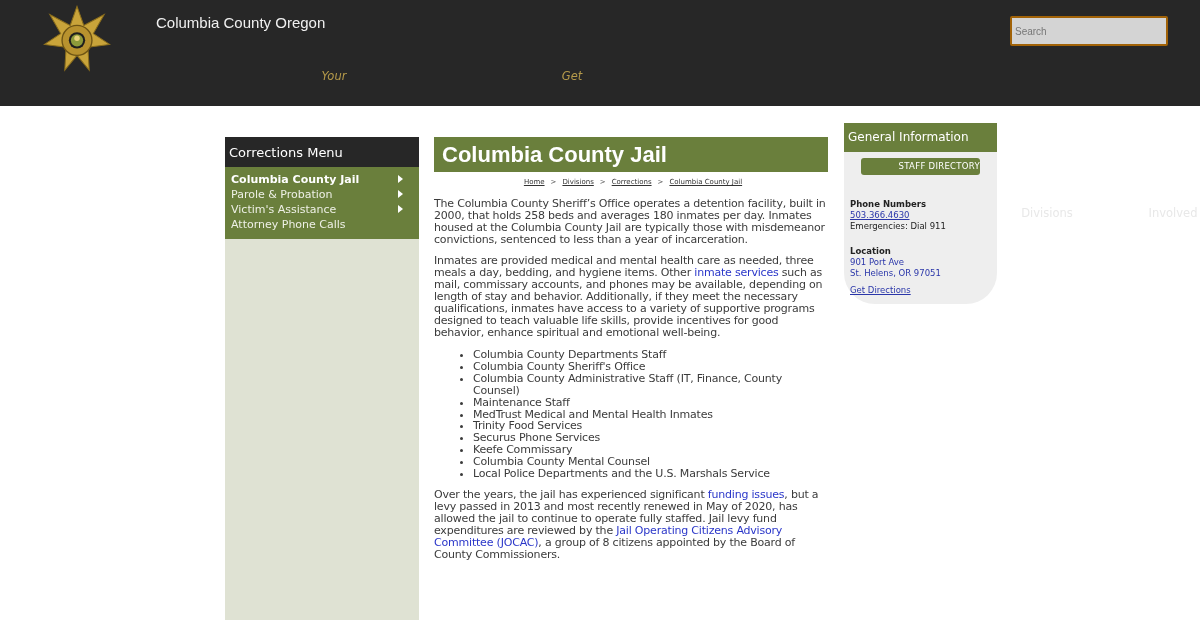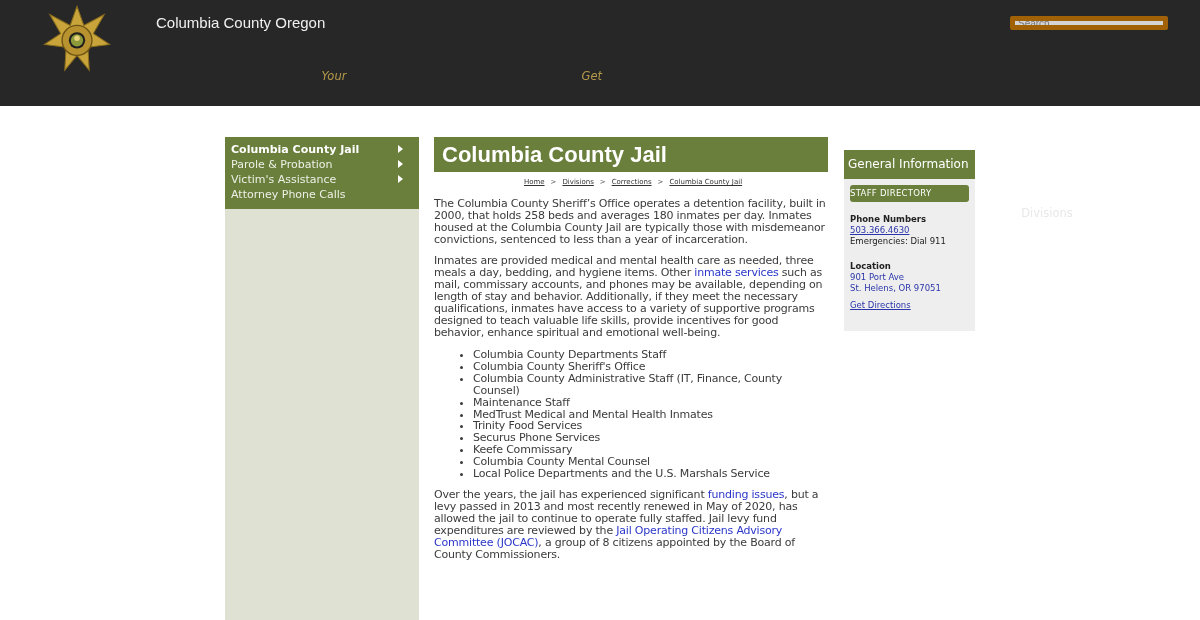--- a/index.html
+++ b/index.html
@@ -5,21 +5,21 @@
     * { box-sizing: border-box; margin: 0; padding: 0; }
     html, body { width: 1200px; height: 620px; overflow: hidden; background: #ffffff; }
     body { font-family: "DejaVu Sans", sans-serif; color: #333; position: relative; }
 
     
     .header { position: absolute; left: 0; top: 0; width: 1200px; height: 106px; background: #272727; }
     .badge { position: absolute; left: 43px; top: 5px; width: 68px; height: 68px; }
     .brand-sub { position: absolute; left: 156px; top: 14px; color: #f0f0f0; font-family: "Liberation Sans", sans-serif; font-size: 15px; }
     .brand-main { position: absolute; left: 126px; top: 22px; color: #6a8b3a; font-family: "Liberation Sans", sans-serif; font-weight: bold; font-size: 30px; letter-spacing: 1px; }
     .brand-main .big { font-size: 40px; }
-    .search { position: absolute; left: 1010px; top: 16px; width: 158px; height: 14px; background: #d4d4d4; border: 5px solid #a16207; border-radius: 2px; font-size: 10px; color: #666; padding: 0 3px; font-family: "Liberation Sans", sans-serif; outline: none; }
+    .search { position: absolute; left: 1010px; top: 16px; width: 158px; height: 30px; background: #d4d4d4; border: 2px solid #a16207; border-radius: 2px; font-size: 10px; color: #666; padding: 0 3px; font-family: "Liberation Sans", sans-serif; outline: none; }
     .search::placeholder { color: #777; }
 
     .nav { position: absolute; top: 70px; left: 12px; width: 1200px; height: 36px; }
     .nav-item { position: absolute; top: 0; text-align: center; font-family: "DejaVu Sans", sans-serif; color: #e8e8e8; font-size: 11.5px; cursor: pointer; line-height: 13px; }
     .nav-item .pre { display: block; color: #b59a4a; font-style: italic; font-size: 11.5px; height: 13px; }
     .nav-item .main { display: block; }
 
     
     .sidebar { position: absolute; left: 225px; top: 137px; width: 194px; height: 483px; background: #dfe2d3; }
     .sidebar-title { height: 30px; background: #272727; color: #fff; font-size: 13px; padding: 8px 4px; }
@@ -34,24 +34,24 @@
     .breadcrumb { margin-top: 6px; height: 14px; font-size: 7px; color: #444; padding-left: 4px; text-align: center; }
     .breadcrumb a { color: #333; text-decoration: underline; cursor: pointer; }
     .breadcrumb .sep { margin: 0 6px; color: #555; }
     .content { margin-top: 6px; font-size: 11px; line-height: 12px; color: #3b3b3b; letter-spacing: -0.2px; }
     .content p { margin-bottom: 9px; }
     .content a { color: #2a36c9; cursor: pointer; }
     .content ul { margin: 10px 0 9px 39px; list-style: disc; }
     .content ul li { line-height: 11.9px; }
 
     
-    .info { position: absolute; left: 844px; top: 150px; width: 131px; height: 181px; background: #eeeeee; }
+    .info { position: absolute; left: 844px; top: 123px; width: 153px; height: 181px; background: #eeeeee; border-radius: 31px; }
     .info-title { background: #6a7f3c; color: #fff; font-size: 12px; height: 29px; padding: 7px 4px; font-family: "DejaVu Sans", sans-serif; }
-    .staff-btn { display: block; margin: 6px auto 0 auto; width: 119px; height: 17px; background: #6a7f3c; color: #fff; border-radius: 3px; font-size: 8.5px; text-align: left; line-height: 17px; cursor: pointer; letter-spacing: 0.3px; }
-    .info-body { padding: 12px 16px 0 6px; font-size: 8.5px; line-height: 11px; color: #222; font-family: "DejaVu Sans", sans-serif; }
+    .staff-btn { display: block; margin: 6px auto 0 auto; width: 119px; height: 17px; background: #6a7f3c; color: #fff; border-radius: 3px; font-size: 8.5px; text-align: right; line-height: 17px; cursor: pointer; letter-spacing: 0.3px; }
+    .info-body { padding: 12px 16px 0 6px; font-size: 8.5px; line-height: 11px; color: #222; font-family: "DejaVu Sans", sans-serif; margin-top: 12px; }
     .info-body .label { font-weight: bold; }
     .info-body a { color: #2a36a9; text-decoration: underline; cursor: pointer; }
     .info-body .addr { color: #2a36a9; }
     .info-body .block { margin-bottom: 14px; }
   </style>
 </head>
 <body>
 
 <div class="header">
   <svg class="badge" viewBox="0 0 100 100">
@@ -66,40 +66,41 @@
 
   <div class="nav">
     <div class="nav-item" style="left:282px;width:80px;">
       <span class="pre">Your</span>
       <span class="main">Sheriff's Office</span>
     </div>
     <div class="nav-item" style="left:404px;width:60px;">
       <span class="pre"></span>
       <span class="main">Divisions</span>
     </div>
-    <div class="nav-item" style="left:530px;width:60px;text-align:right;">
+    <div class="nav-item" style="left:530px;width:60px;">
       <span class="pre">Get</span>
       <span class="main">Involved</span>
     </div>
     <div class="nav-item" style="left:658px;width:76px;">
       <span class="pre"></span>
       <span class="main">Information</span>
     </div>
     <div class="nav-item" style="left:784px;width:58px;">
       <span class="pre"></span>
 
     </div>
     <div class="nav-item" style="left:912px;width:68px;">
       <span class="pre"></span>
 
     </div>
   </div>
 </div>
 
 <div class="sidebar">
+  <div class="sidebar-title">Corrections Menu</div>
   <div class="sidebar-menu">
     <div class="sidebar-item active">
       <span>Columbia County Jail</span>
       <span class="arrow"></span>
     </div>
     <div class="sidebar-item">
       <span>Parole &amp; Probation</span>
       <span class="arrow"></span>
     </div>
     <div class="sidebar-item">

